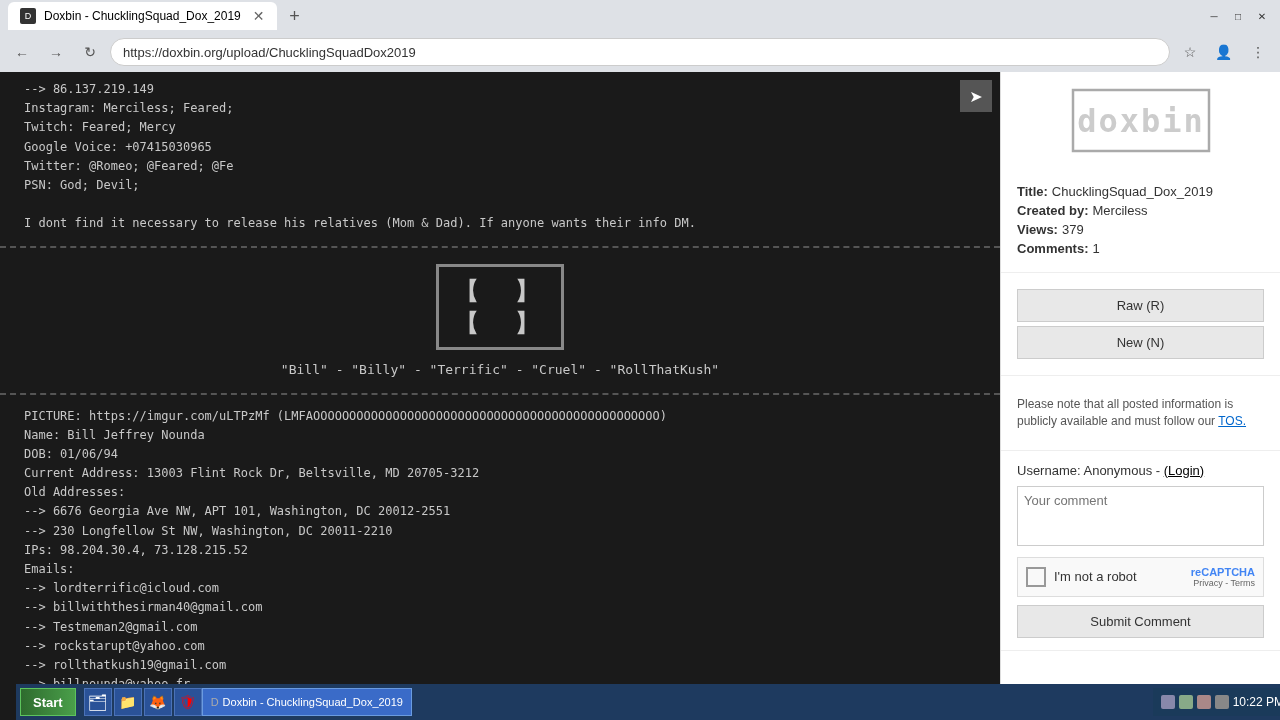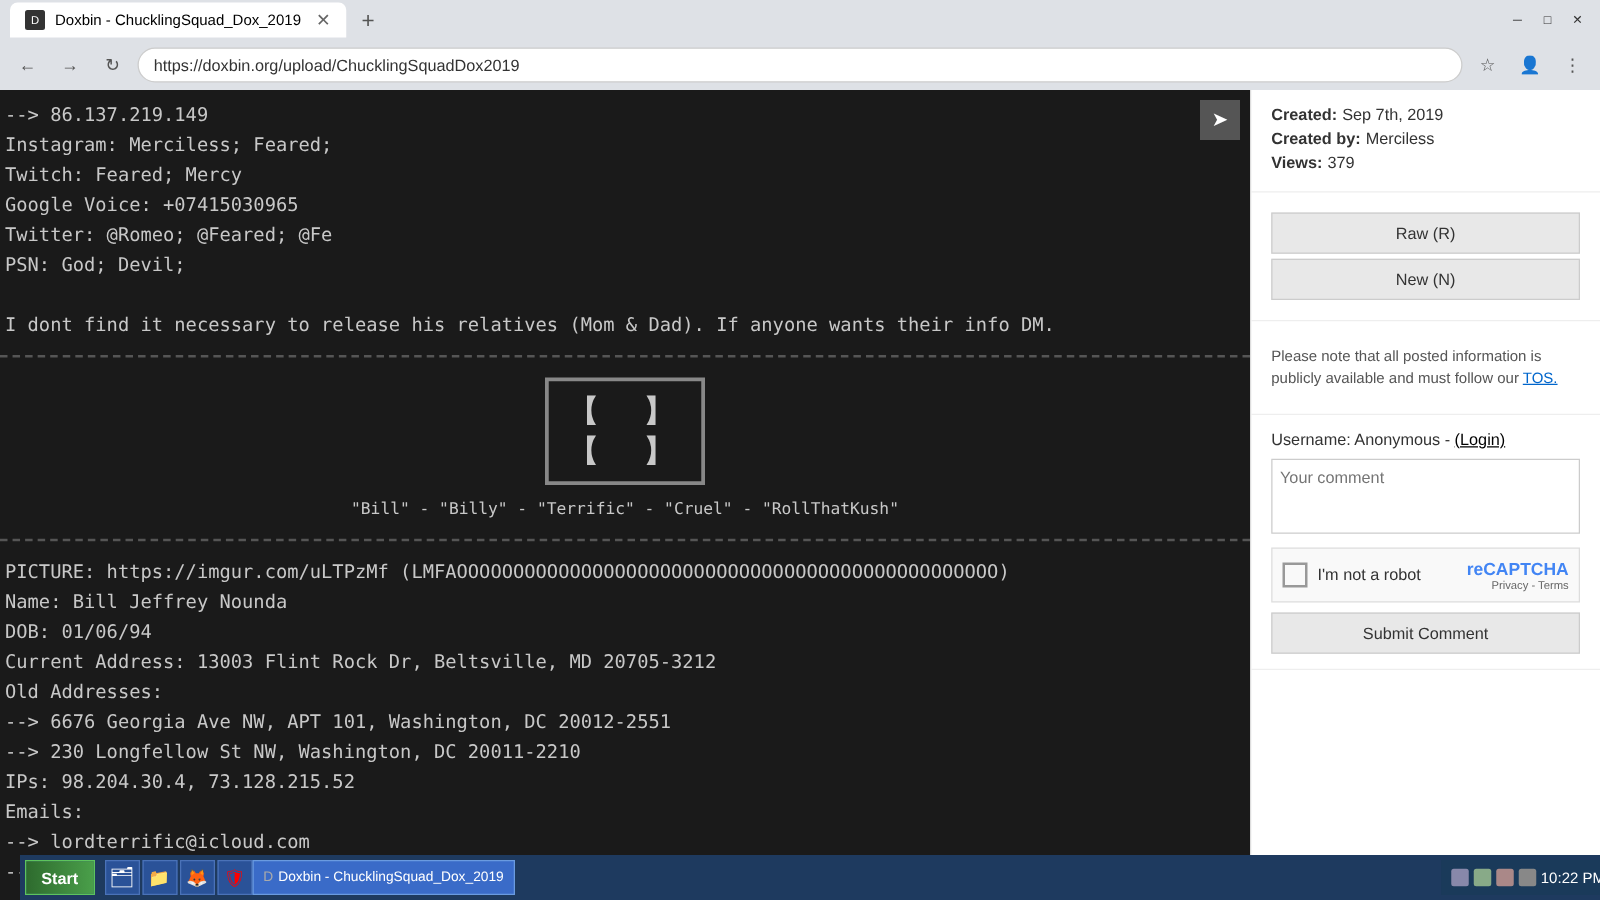--- a/index.html
+++ b/index.html
@@ -21,21 +21,21 @@
     .nav-action-btn { width: 28px; height: 28px; border-radius: 50%; display: flex; align-items: center; justify-content: center; cursor: pointer; color: #555; font-size: 14px; }
 
     
     .page-body { flex: 1; display: flex; background: white; overflow: hidden; }
 
     
     .main-content { flex: 1; overflow-y: auto; background: #1a1a1a; position: relative; }
     .content-scroll { padding: 0; }
 
     
-    .dox-text { color: #c8c8c8; font-family: monospace; font-size: 15px; padding: 8px 4px; line-height: 1.6; white-space: pre-wrap; }
+    .dox-text { color: #c8c8c8; font-family: monospace; font-size: 12px; padding: 8px 24px; line-height: 1.6; white-space: pre-wrap; }
 
     
     .center-section { display: flex; flex-direction: column; align-items: center; padding: 16px 0; border-top: 2px dashed #555; border-bottom: 2px dashed #555; margin: 4px 0; }
     .alias-line { color: #c8c8c8; font-family: monospace; font-size: 13px; margin-top: 8px; }
 
     
     .toggle-btn { position: absolute; top: 8px; right: 8px; width: 32px; height: 32px; background: #555; border: none; cursor: pointer; display: flex; align-items: center; justify-content: center; color: white; font-size: 16px; }
 
     
     .sidebar { width: 280px; background: white; border-left: 1px solid #ddd; overflow-y: auto; padding: 0; flex-shrink: 0; }
@@ -53,21 +53,21 @@
     .tos-link { color: #0066cc; text-decoration: underline; cursor: pointer; }
 
     .username-row { font-size: 13px; color: #333; margin-bottom: 8px; }
     .login-link { color: #000000; text-decoration: underline; cursor: pointer; }
 
     .comment-box { width: 100%; height: 60px; border: 1px solid #ccc; padding: 6px; font-size: 13px; resize: none; font-family: Arial, sans-serif; }
 
     .captcha-container { margin: 8px 0; border: 1px solid #ddd; padding: 8px; background: #f9f9f9; display: flex; align-items: center; gap: 8px; }
     .captcha-checkbox { width: 20px; height: 20px; border: 2px solid #999; display: flex; align-items: center; justify-content: center; cursor: pointer; }
     .captcha-label { font-size: 13px; color: #333; flex: 1; }
-    .recaptcha-logo { color: #4285f4; font-weight: bold; font-size: 14px; }
+    .recaptcha-logo { color: #4285f4; font-weight: bold; font-size: 11px; }
 
     .submit-btn { display: block; width: 100%; padding: 8px; background: #e8e8e8; border: 1px solid #ccc; cursor: pointer; font-size: 13px; text-align: center; color: #333; margin-top: 4px; }
 
     
     .taskbar { height: 36px; background: #1e3a5f; display: flex; align-items: center; padding: 0 4px; position: fixed; bottom: 0; left: 16px; width: 1280px; z-index: 100; }
     .start-btn { background: linear-gradient(to right, #2e6b2e, #4a9f4a); color: white; font-weight: bold; padding: 2px 12px; font-size: 13px; height: 28px; display: flex; align-items: center; border: 1px solid #5dc45d; cursor: pointer; gap: 4px; }
     .taskbar-programs { display: flex; gap: 2px; margin-left: 8px; }
     .taskbar-btn { width: 28px; height: 28px; background: #2a5298; display: flex; align-items: center; justify-content: center; cursor: pointer; border: 1px solid #4a72b8; }
     .taskbar-active { background: #3a6bc8; border: 1px solid #6a9be0; padding: 2px 8px; color: white; font-size: 12px; display: flex; align-items: center; gap: 4px; height: 28px; cursor: pointer; min-width: 160px; }
     .taskbar-spacer { flex: 1; }
@@ -158,33 +158,43 @@
 PSNs:
 --&gt; Lady
 --&gt; Soul (Banned)
 --&gt; Live
 --&gt; ill</div>
       </div>
     </div>
 
     <div class="sidebar">
 
-
-      <div class="sidebar-section">
-        <div class="meta-row">
-          <span class="meta-label">Created:</span>
-          <span class="meta-value">Sep 7th, 2019</span>
+      <div class="doxbin-logo">
+        <svg width="140" height="65" viewBox="0 0 140 65">
+          <rect x="2" y="2" width="136" height="61" fill="none" stroke="#aaa" stroke-width="2.5"></rect>
+          <text x="70" y="44" font-family="monospace" font-size="32" font-weight="bold" fill="#ccc" text-anchor="middle" letter-spacing="2">doxbin</text>
+        </svg>
+      </div>
+
+      <div class="sidebar-section">
+        <div class="meta-row">
+          <span class="meta-label">Title:</span>
+          <span class="meta-value">ChucklingSquad_Dox_2019</span>
         </div>
         <div class="meta-row">
           <span class="meta-label">Created by:</span>
           <span class="meta-value">Merciless</span>
         </div>
         <div class="meta-row">
           <span class="meta-label">Views:</span>
           <span class="meta-value">379</span>
+        </div>
+        <div class="meta-row">
+          <span class="meta-label">Comments:</span>
+          <span class="meta-value">1</span>
         </div>
       </div>
 
       <div class="sidebar-section">
         <button class="action-btn">Raw (R)</button>
         <button class="action-btn">New (N)</button>
       </div>
 
       <div class="sidebar-section">
         <p class="notice-text">

